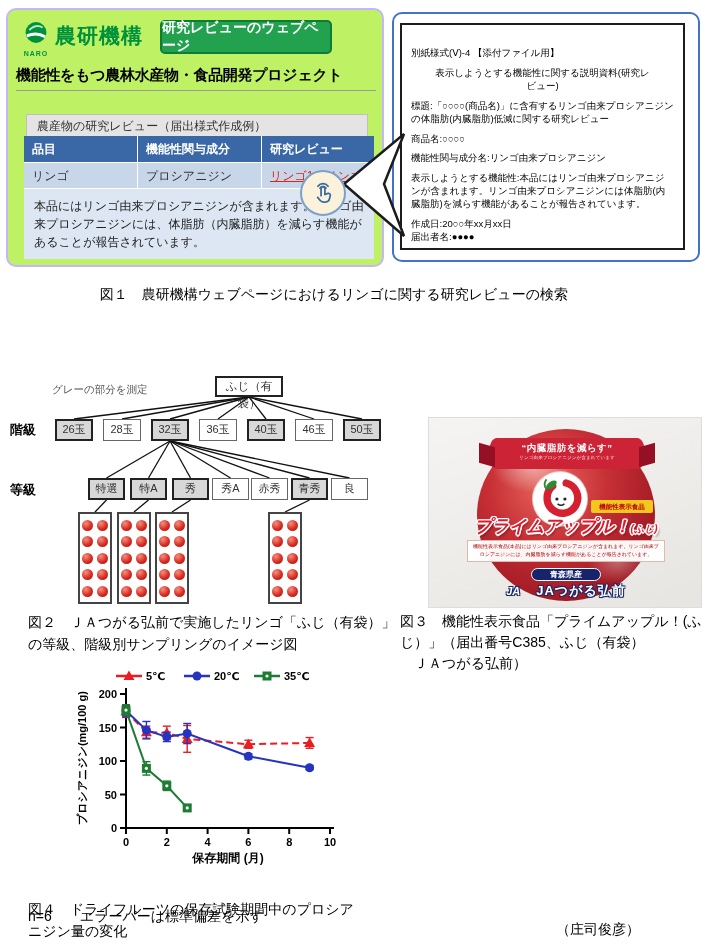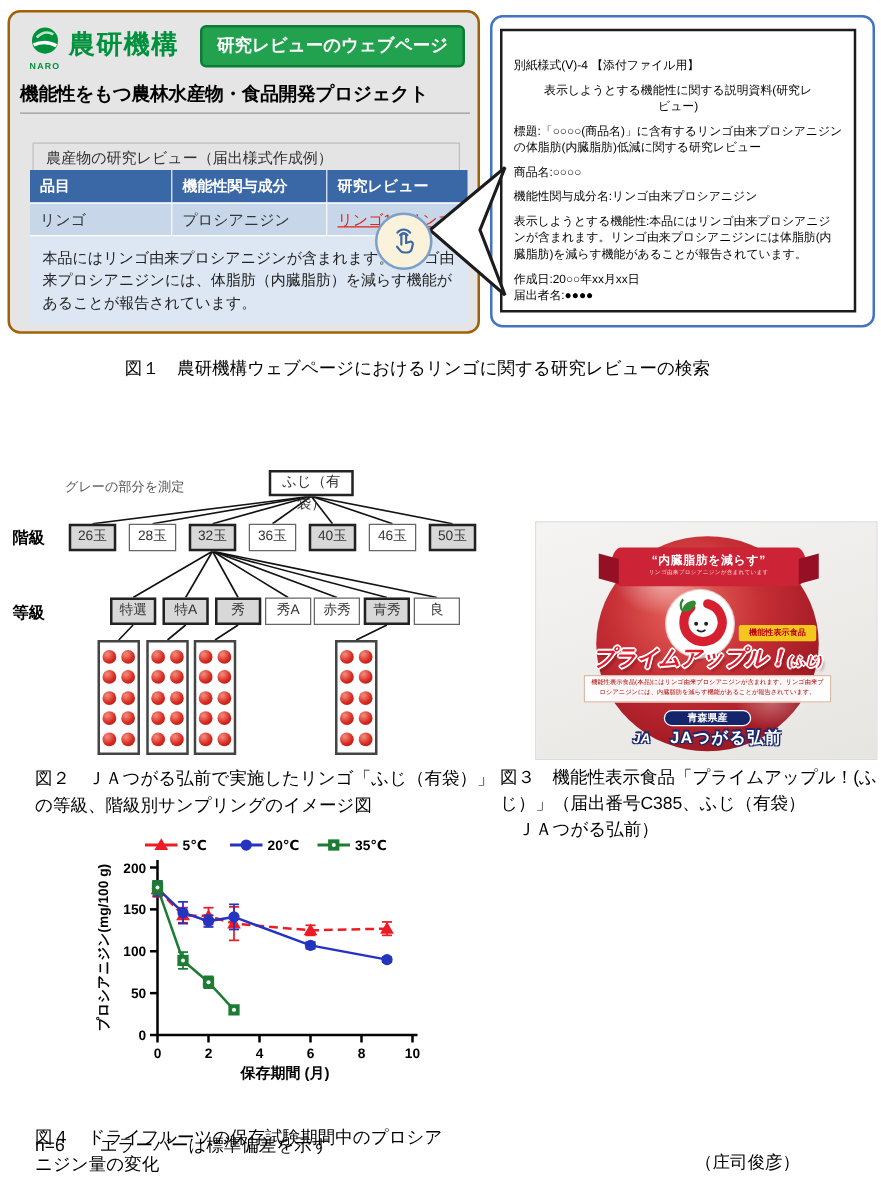--- a/index.html
+++ b/index.html
@@ -1,26 +1,26 @@
 <!DOCTYPE html>
 <html><head>
 <meta charset="utf-8">
 <style>
   html,body{margin:0;padding:0;background:#fff;}
   body{font-family:"Liberation Sans","DejaVu Sans",sans-serif;}
   .page{position:relative;width:705px;height:950px;background:#fff;overflow:hidden;}
   .abs{position:absolute;}
 
   
-  .wp{left:6px;top:8px;width:374px;height:255px;border:2px solid #a16207;border-radius:10px;background:#e5e5e5;text-decoration:underline;}
+  .wp{left:6px;top:8px;width:374px;height:255px;border:2px solid #c4b5fd;border-radius:10px;background:#bef264;text-decoration:underline;}
   .wp-logo{left:12px;top:10px;display:flex;gap:3px;align-items:flex-start;}
   .logo-mark{width:32px;text-align:center;line-height:0;}
   .logo-naro{font-size:7px;font-weight:bold;color:#00913c;letter-spacing:1px;line-height:7px;}
   .logo-text{font-size:21px;font-weight:bold;color:#00913c;letter-spacing:1px;line-height:32px;}
-  .wp-btn{left:152px;top:10px;width:212px;height:34px;background:#22a24e;border:2px solid #0c7c36;border-radius:5px;color:#fff;font-weight:bold;font-size:14px;display:flex;align-items:center;justify-content:center;box-sizing:border-box;cursor:pointer;}
+  .wp-btn{left:152px;top:10px;width:172px;height:34px;background:#22a24e;border:2px solid #0c7c36;border-radius:5px;color:#fff;font-weight:bold;font-size:14px;display:flex;align-items:center;justify-content:center;box-sizing:border-box;cursor:pointer;}
   .wp-head{left:8px;top:56px;width:360px;font-size:15px;font-weight:bold;color:#000;letter-spacing:-0.3px;padding-bottom:5px;border-bottom:1px solid #9a9a9a;}
   .wp-sub{left:18px;top:104px;width:342px;height:24px;background:#e4e4e4;border:1px solid #bfbfbf;font-size:12px;color:#333;line-height:22px;padding-left:10px;box-sizing:border-box;}
   .wp-table{left:16px;top:126px;width:350px;font-size:12px;}
   .tr{display:flex;}
   .th{background:#3a67a5;color:#fff;font-weight:bold;height:26px;line-height:26px;padding-left:8px;box-sizing:border-box;border-right:1px solid #fff;}
   .td{background:#c8d6ea;color:#333;height:26px;line-height:26px;padding-left:8px;box-sizing:border-box;border-right:1px solid #fff;border-top:1px solid #fff;}
   .c1{width:114px;}.c2{width:124px;}.c3{width:112px;border-right:none;}
   .wp-desc{background:#dce7f3;border-top:1px solid #fff;padding:8px 10px;line-height:1.5;box-sizing:border-box;min-height:66px;color:#222;}
   .rlink{color:#e02417;text-decoration:underline;}
   .rsep{color:#e02417;}

